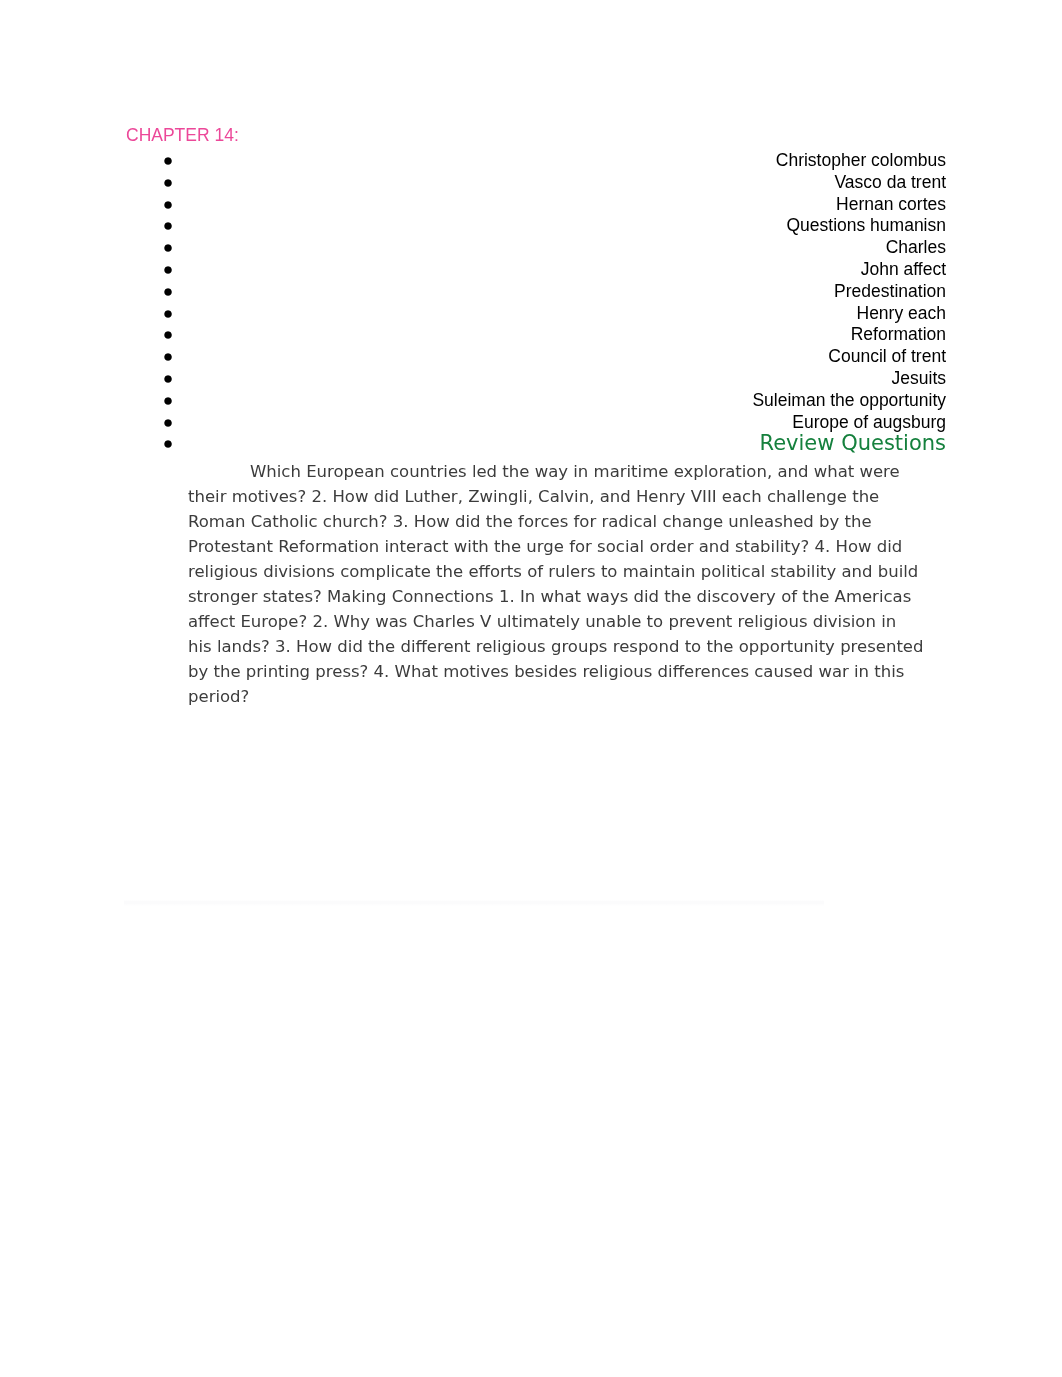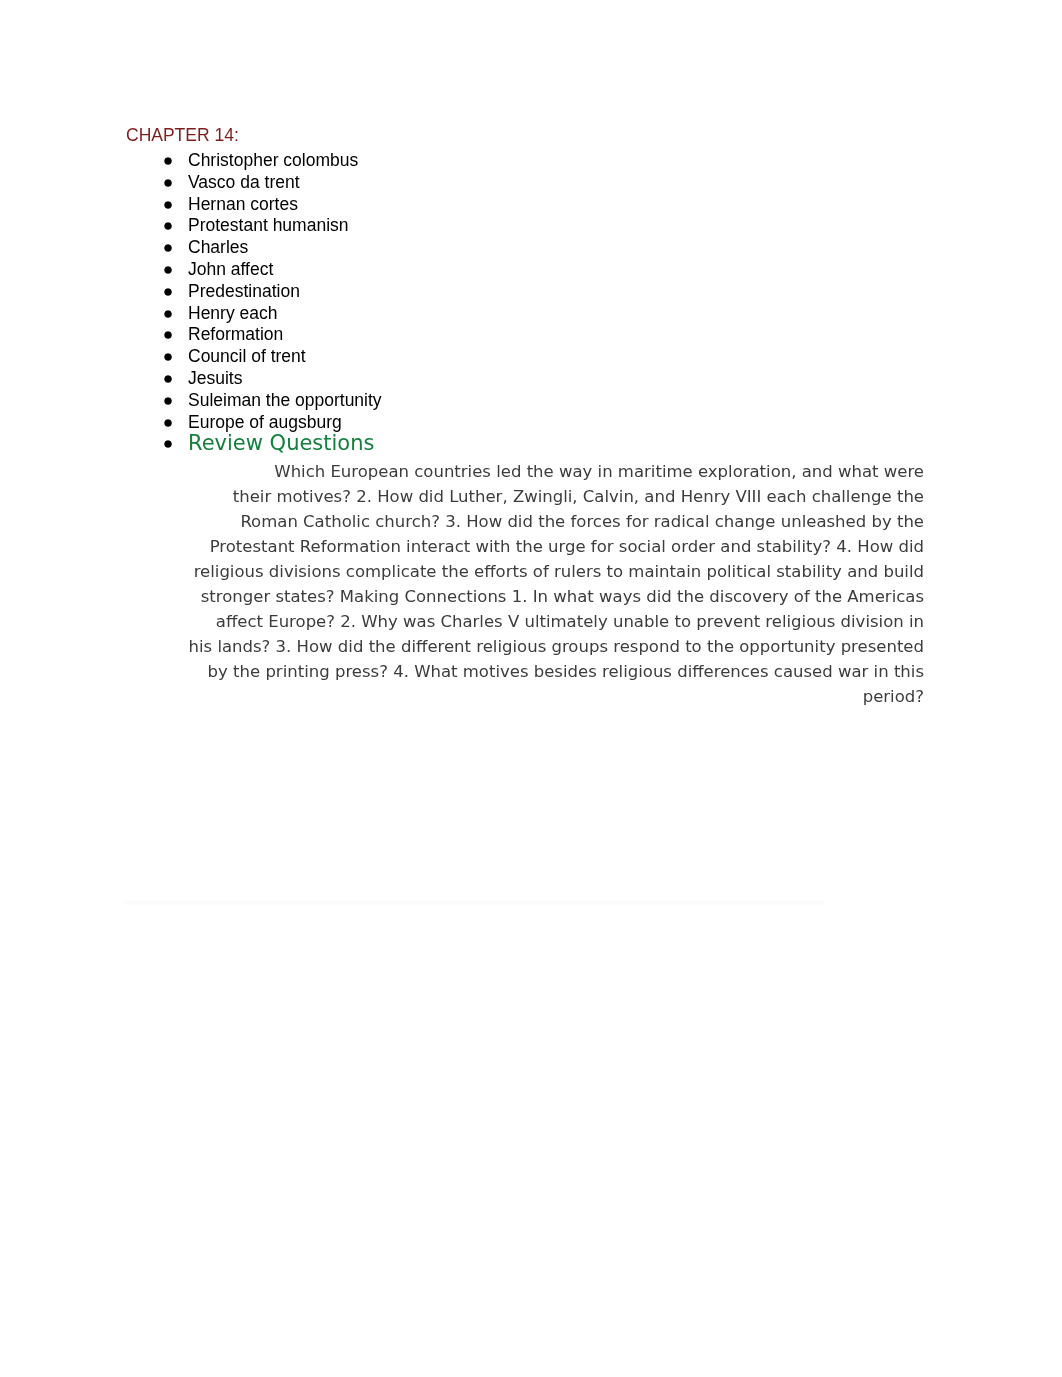--- a/index.html
+++ b/index.html
@@ -23,21 +23,21 @@
   }
 
   
   .doc-title {
     position: absolute;
     left: 126px;
     top: 125px;
     font-family: "Liberation Sans", sans-serif;
     font-size: 17.5px;
     line-height: 21.5px;
-    color: #7f1d1d;
+    color: #ec4899;
     white-space: nowrap;
   }
 
   
   .bullet-list {
     position: absolute;
     left: 126px;
     top: 150px;
     width: 820px;
     margin: 0;
@@ -59,20 +59,21 @@
     top: 0;
     width: 12px;
     font-size: 17.5px;
     line-height: 21.8px;
     color: #000000;
     text-align: center;
   }
   .bullet-item .bullet-label {
     display: block;
     padding-left: 62px;
+    text-align: right;
   }
 
   
   .bullet-item.alt-face .bullet-label {
     font-family: "DejaVu Sans", sans-serif;
     font-size: 21px;
     color: #15803d;
   }
 
   
@@ -80,21 +81,21 @@
     position: absolute;
     left: 188px;
     top: 459px;
     width: 736px;
     margin: 0;
     font-family: "DejaVu Sans", sans-serif;
     font-size: 16.5px;
     line-height: 25px;
     color: #3c3c3c;
     text-indent: 62px;
-    text-align: right;
+    text-align: left;
   }
 
   
   .page-rule {
     position: absolute;
     left: 124px;
     top: 902px;
     width: 700px;
     height: 2px;
     background: #fbfbfc;
@@ -133,21 +134,21 @@
       <span class="bullet-label">Vasco da trent</span>
     </li>
 
     <li class="bullet-item">
       <span class="bullet-glyph">●</span>
       <span class="bullet-label">Hernan cortes</span>
     </li>
 
     <li class="bullet-item">
       <span class="bullet-glyph">●</span>
-      <span class="bullet-label">Protestant humanisn</span>
+      <span class="bullet-label">Questions humanisn</span>
     </li>
 
     <li class="bullet-item">
       <span class="bullet-glyph">●</span>
       <span class="bullet-label">Charles</span>
     </li>
 
     <li class="bullet-item">
       <span class="bullet-glyph">●</span>
       <span class="bullet-label">John affect</span>

